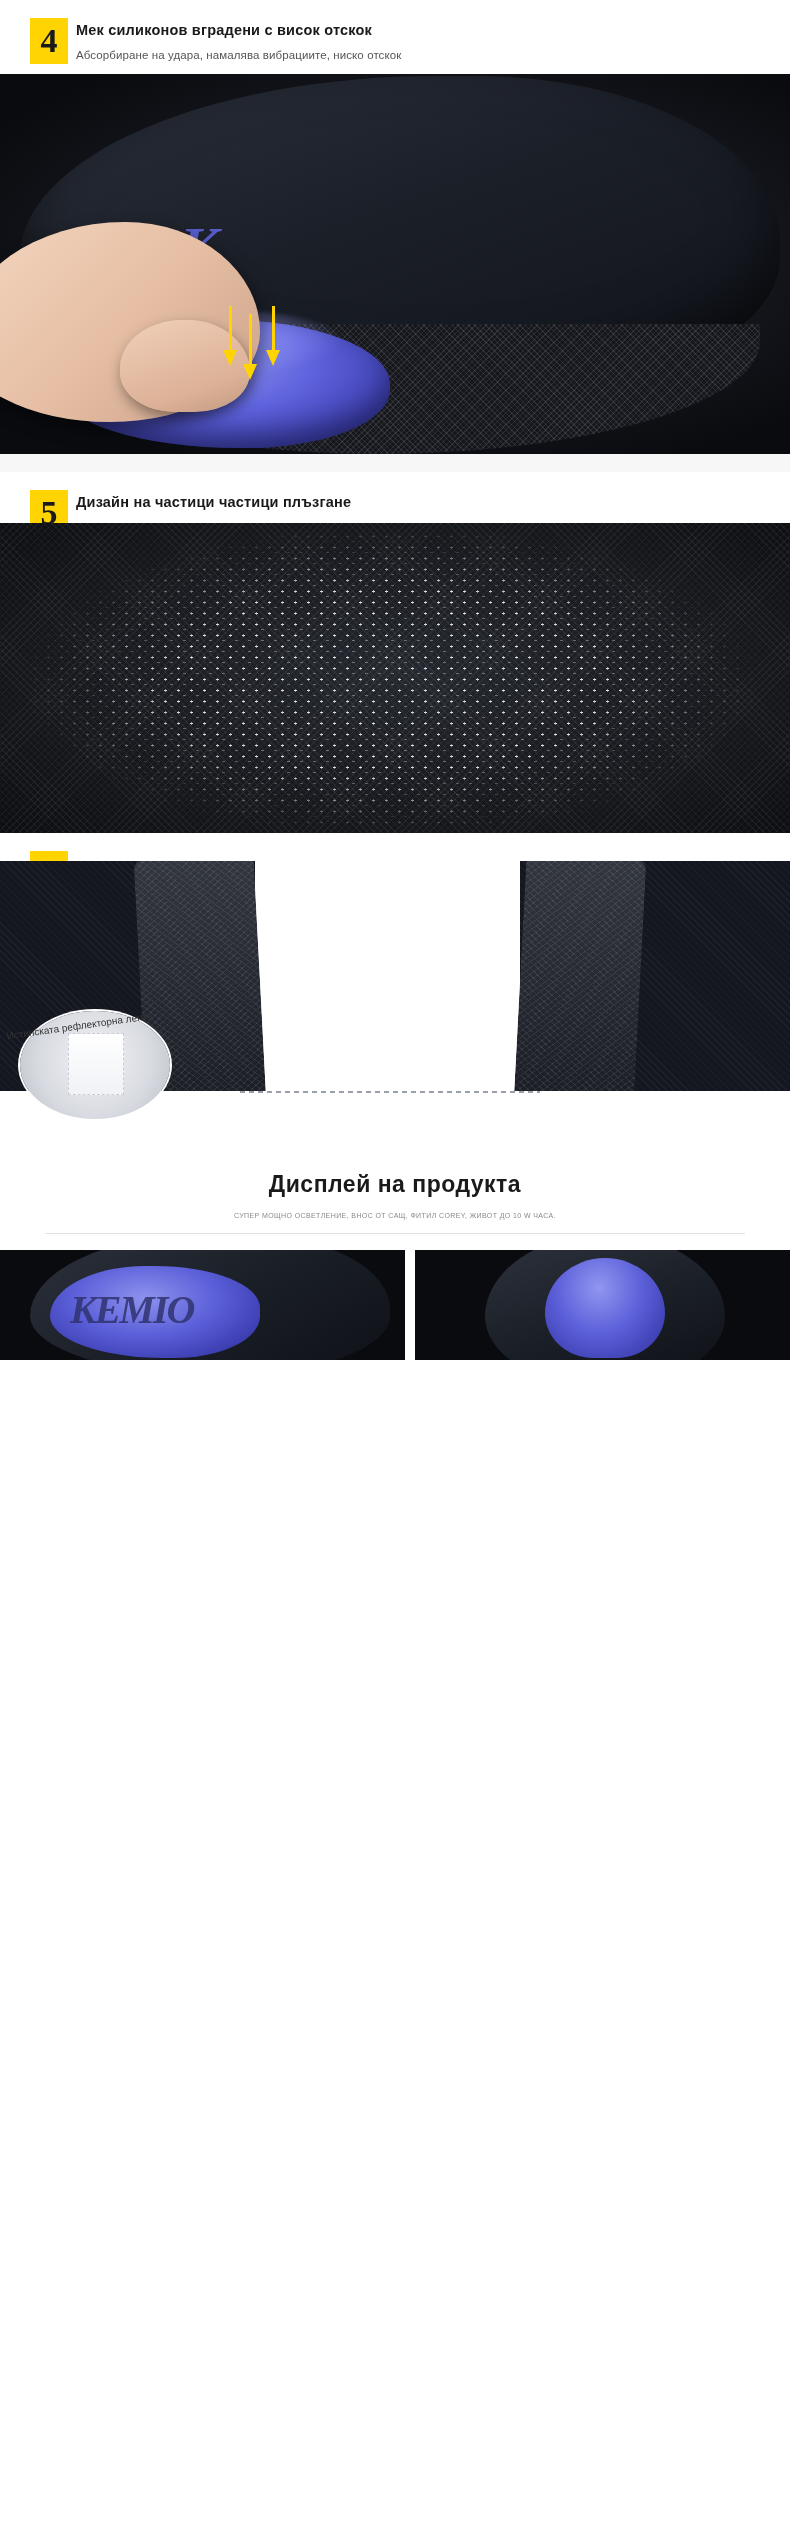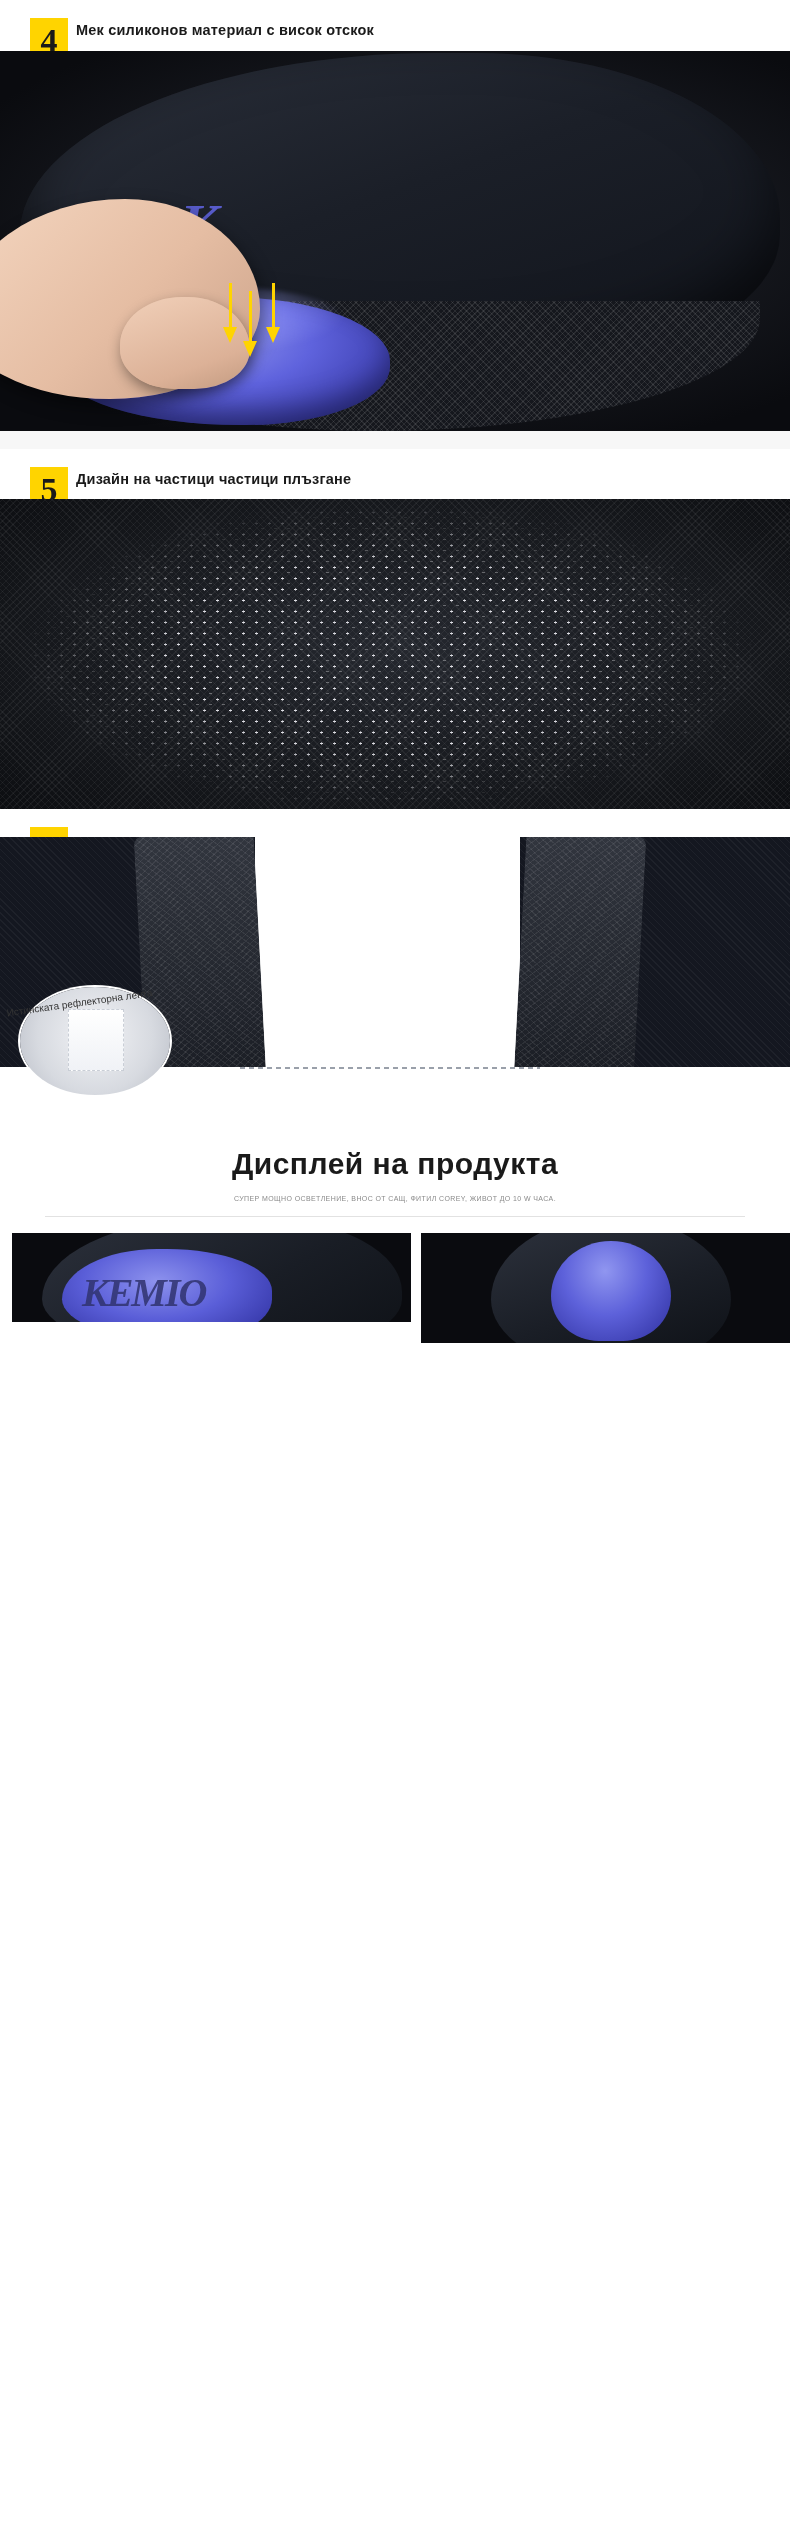--- a/index.html
+++ b/index.html
@@ -217,28 +217,28 @@
     left: 6px; bottom: 108px;
     width: 150px;
     font-size: 10px;
     color: #333;
     line-height: 1.35;
     transform: rotate(-8deg);
   }
 
   
   .display-wrap { padding: 30px 0 6px 0; text-align:center; }
-  .display-title { font-size: 30px; font-weight: bold; color:#1a1a1a; letter-spacing: .5px; }
+  .display-title { font-size: 23px; font-weight: bold; color:#1a1a1a; letter-spacing: .5px; }
   .display-sub { font-size: 7px; color:#8a8a8a; letter-spacing: .4px; padding-top: 14px; }
   .display-rule { width: 700px; height:1px; background:#e2e2e2; margin: 14px auto 0 auto; }
 
   
   .bottom-row { display:flex; gap: 10px; padding: 10px 0 0 0; }
   .bp { position:relative; overflow:hidden; background:#0a0b0f; }
-  .bp-left { width: 405px; height: 89px; margin-left: 12px; }
+  .bp-left { width: 405px; height: 110px; }
   .bp-right { width: 375px; height: 110px; }
   .bp-seatL {
     position:absolute; left: 30px; top: -14px;
     width: 360px; height: 140px;
     border-radius: 48% 40% 50% 55% / 60% 55% 45% 45%;
     background: linear-gradient(150deg, #2c313c 0%, #191d25 55%, #0e1116 100%);
   }
   .bp-padL {
     position:absolute; left: 50px; top: 16px;
     width: 210px; height: 92px;
@@ -265,21 +265,22 @@
   }
   .sep-gray { width:790px; height: 18px; background:#f7f7f7; }
 </style>
 </head>
 <body>
 
 <div class="page">
 
   <div class="feature-head">
     <div class="num-badge">4</div>
-    <div class="feature-title">Мек силиконов материал с висок отскок</div>
+    <div class="feature-title">Мек силиконов вградени с висок отскок</div>
+    <div class="feature-sub">Абсорбиране на удара, намалява вибрациите, ниско отскок</div>
   </div>
 
   <div class="photo photo4">
     <div class="p4-bg"></div>
     <div class="p4-seat"></div>
     <div class="p4-mesh"></div>
     <div class="p4-logo">K</div>
     <div class="p4-pad"></div>
     <div class="p4-padtop"></div>
     <div class="p4-hand"></div>

